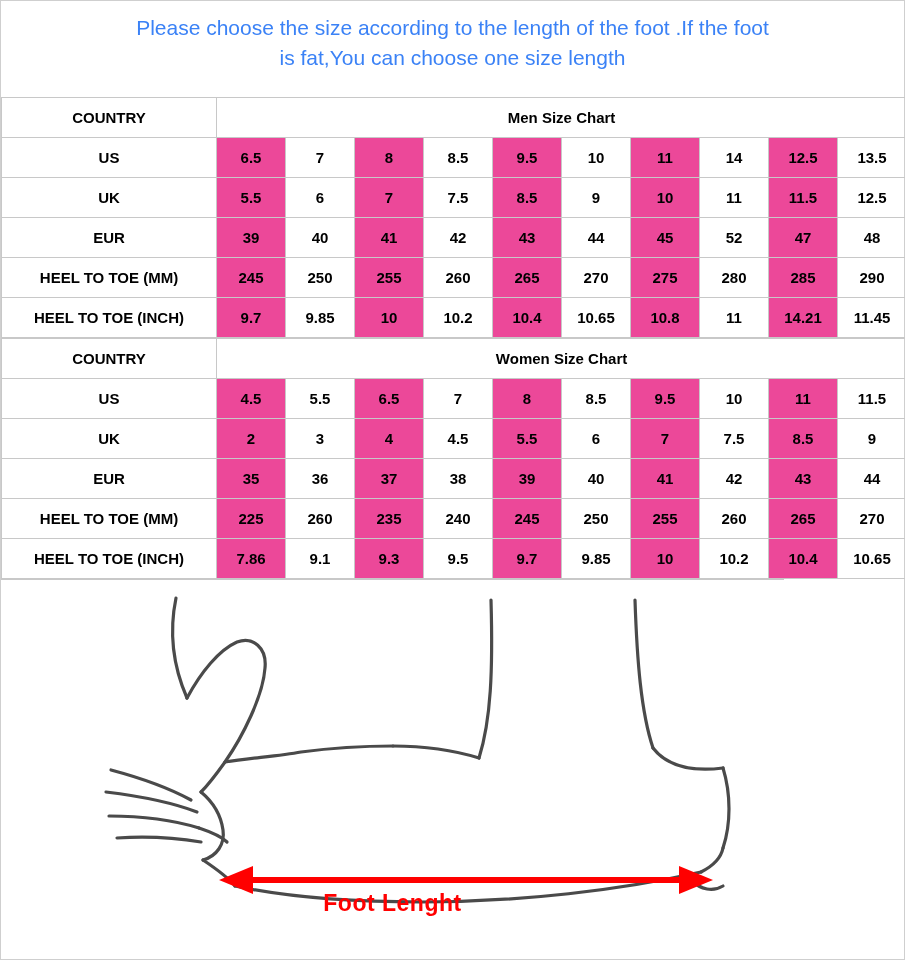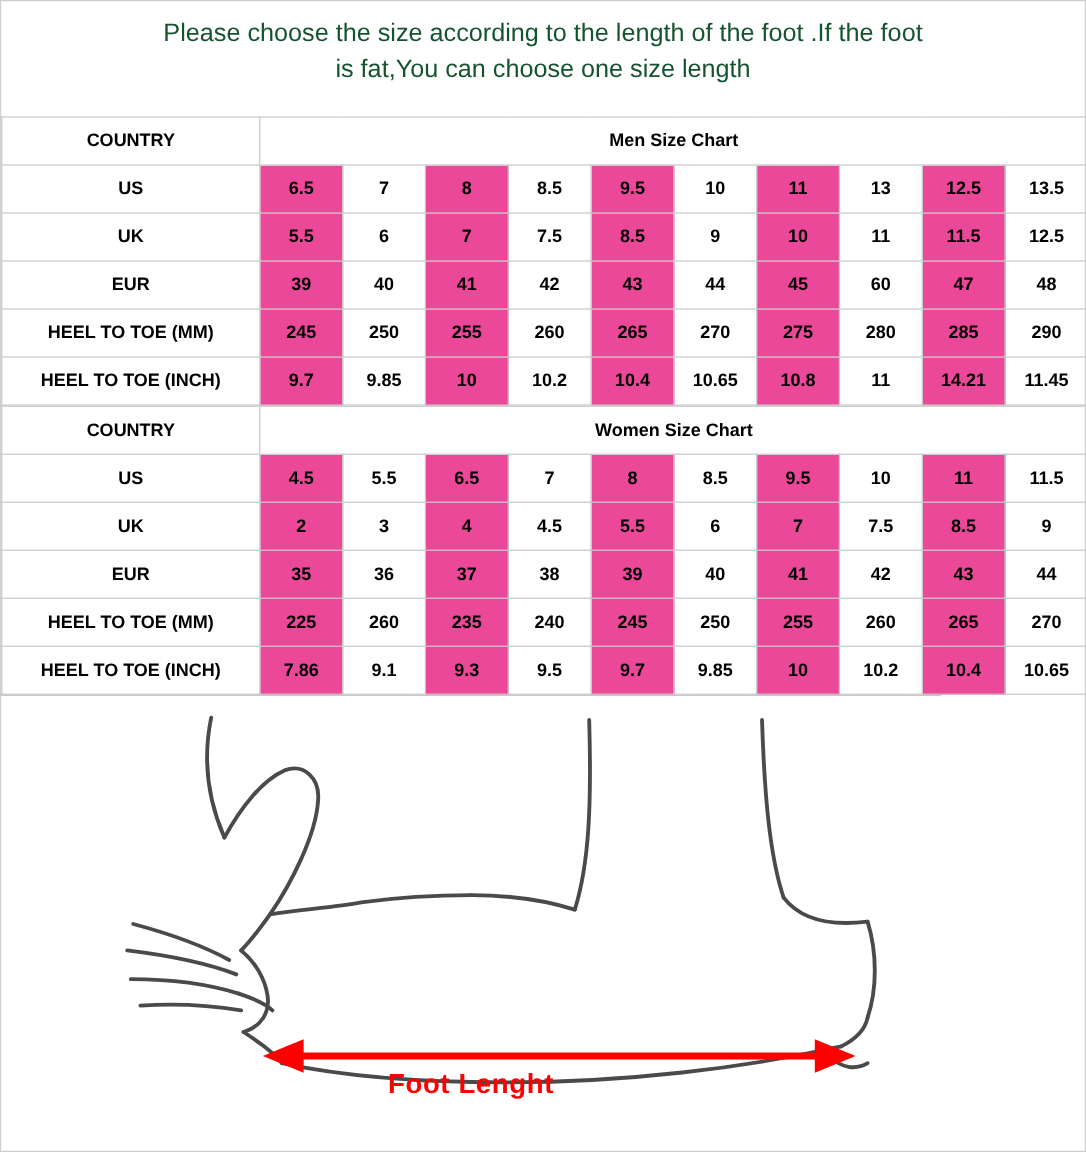--- a/index.html
+++ b/index.html
@@ -16,21 +16,21 @@
   }
   .page {
     width: 905px;
     height: 960px;
     position: relative;
     box-sizing: border-box;
     border: 1px solid #cfcfcf;
   }
   
   .notice {
-    color: #14532d;
+    color: #3b82f6;
     font-size: 21px;
     line-height: 30px;
     text-align: center;
     padding: 12px 8px 10px 8px;
     box-sizing: border-box;
     height: 96px;
   }
   .notice div { white-space: nowrap; }
   
   table.size-table {
@@ -123,21 +123,21 @@
 
       <tr>
         <td class="label-cell">US</td>
         <td class="val shade">6.5</td>
         <td class="val">7</td>
         <td class="val shade">8</td>
         <td class="val">8.5</td>
         <td class="val shade">9.5</td>
         <td class="val">10</td>
         <td class="val shade">11</td>
-        <td class="val">13</td>
+        <td class="val">14</td>
         <td class="val shade">12.5</td>
         <td class="val">13.5</td>
       </tr>
 
       <tr>
         <td class="label-cell">UK</td>
         <td class="val shade">5.5</td>
         <td class="val">6</td>
         <td class="val shade">7</td>
         <td class="val">7.5</td>
@@ -151,21 +151,21 @@
 
       <tr>
         <td class="label-cell">EUR</td>
         <td class="val shade">39</td>
         <td class="val">40</td>
         <td class="val shade">41</td>
         <td class="val">42</td>
         <td class="val shade">43</td>
         <td class="val">44</td>
         <td class="val shade">45</td>
-        <td class="val">60</td>
+        <td class="val">52</td>
         <td class="val shade">47</td>
         <td class="val">48</td>
       </tr>
 
       <tr>
         <td class="label-cell">HEEL TO TOE (MM)</td>
         <td class="val shade">245</td>
         <td class="val">250</td>
         <td class="val shade">255</td>
         <td class="val">260</td>

